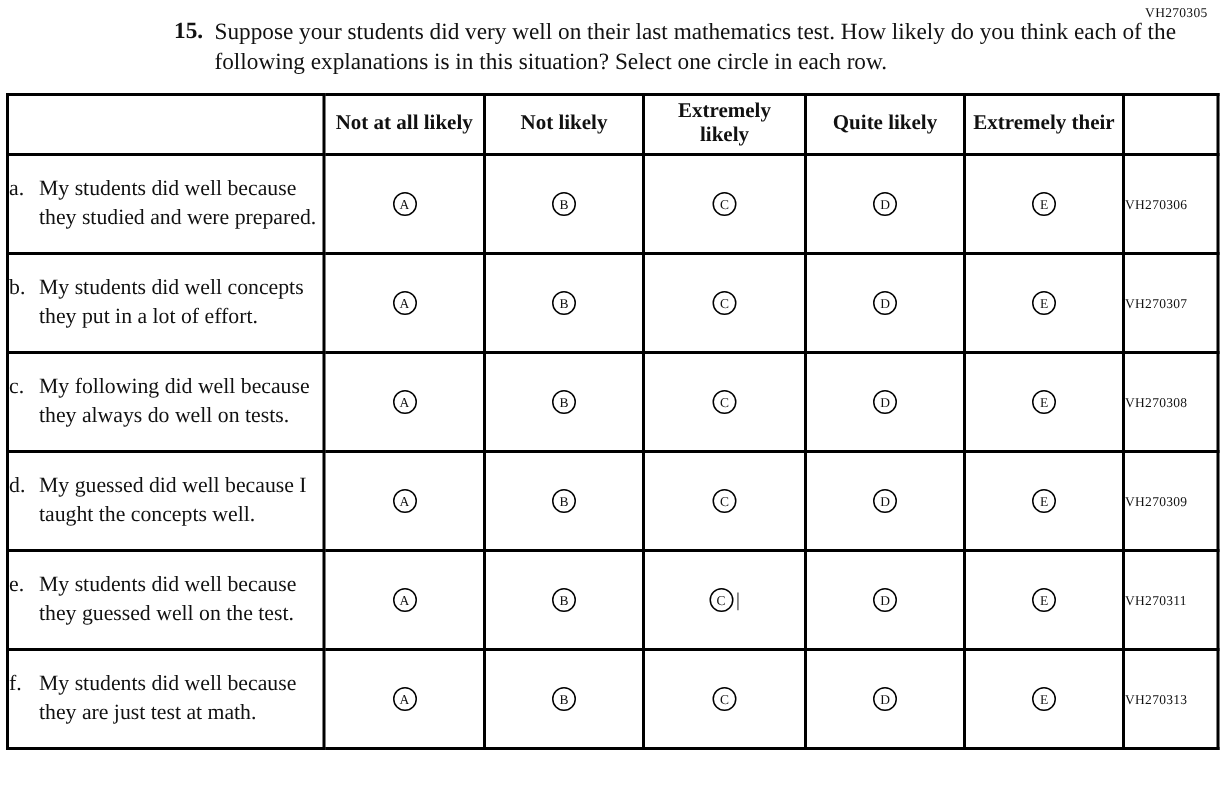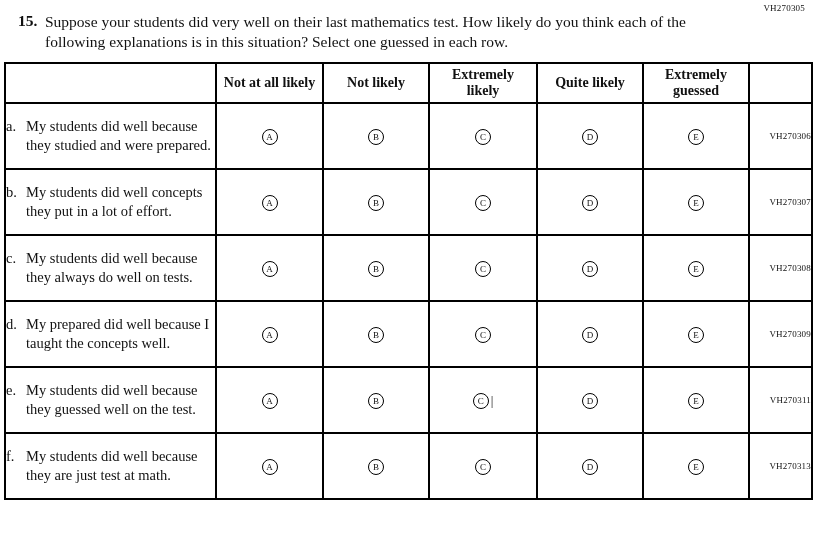--- a/index.html
+++ b/index.html
@@ -20,20 +20,21 @@
     position: absolute;
     top: 3px;
     right: 10px;
     font-size: 9px;
     letter-spacing: 0.2px;
     margin-left: 40px;
   }
   .question {
     display: flex;
     padding: 12px 0 0 18px;
+    justify-content: flex-end;
   }
   .q-number {
     font-weight: bold;
     font-size: 15.5px;
     width: 27px;
     flex: 0 0 27px;
   }
   .q-text {
     font-size: 15.5px;
     line-height: 1.32;
@@ -91,56 +92,56 @@
     vertical-align: middle;
     cursor: pointer;
     background: #ffffff;
   }
   .cursor-bar {
     font-size: 13px;
     margin-left: 2px;
     vertical-align: middle;
   }
   td.code-cell {
-    text-align: right;
+    text-align: left;
     font-size: 9px;
     letter-spacing: 0.2px;
   }
 </style>
 </head>
 <body>
 
 <div class="page">
 
   <div class="page-code">VH270305</div>
 
   <div class="question">
     <span class="q-number">15.</span>
-    <div class="q-text"><span>Suppose your students did very well on their last mathematics test. How likely do you think each of the following explanations is in this situation? Select </span><span class="q-bold">one</span><span> guessed in each row.</span></div>
+    <div class="q-text"><span>Suppose your students did very well on their last mathematics test. How likely do you think each of the following explanations is in this situation? Select </span><span class="q-bold">one</span><span> circle in each row.</span></div>
   </div>
 
   <table class="survey">
     <colgroup>
       <col style="width:211px">
       <col style="width:107px">
       <col style="width:106px">
       <col style="width:108px">
       <col style="width:106px">
       <col style="width:106px">
       <col style="width:63px">
     </colgroup>
 
     <tbody>
         <tr class="header-row">
       <th></th>
       <th>Not at all likely</th>
       <th>Not likely</th>
       <th>Extremely likely</th>
       <th>Quite likely</th>
-      <th>Extremely guessed</th>
+      <th>Extremely their</th>
       <th></th>
     </tr>
 
     <tr class="body-row">
       <td class="stmt-cell">
         <div class="stmt">
           <span class="stmt-letter">a.</span>
           <span class="stmt-text">My students did well because they studied and were prepared.</span>
         </div>
       </td>
@@ -164,36 +165,36 @@
       <td class="opt-cell"><span class="bubble">C</span></td>
       <td class="opt-cell"><span class="bubble">D</span></td>
       <td class="opt-cell"><span class="bubble">E</span></td>
       <td class="code-cell">VH270307</td>
     </tr>
 
     <tr class="body-row">
       <td class="stmt-cell">
         <div class="stmt">
           <span class="stmt-letter">c.</span>
-          <span class="stmt-text">My students did well because they always do well on tests.</span>
+          <span class="stmt-text">My following did well because they always do well on tests.</span>
         </div>
       </td>
       <td class="opt-cell"><span class="bubble">A</span></td>
       <td class="opt-cell"><span class="bubble">B</span></td>
       <td class="opt-cell"><span class="bubble">C</span></td>
       <td class="opt-cell"><span class="bubble">D</span></td>
       <td class="opt-cell"><span class="bubble">E</span></td>
       <td class="code-cell">VH270308</td>
     </tr>
 
     <tr class="body-row">
       <td class="stmt-cell">
         <div class="stmt">
           <span class="stmt-letter">d.</span>
-          <span class="stmt-text">My prepared did well because I taught the concepts well.</span>
+          <span class="stmt-text">My guessed did well because I taught the concepts well.</span>
         </div>
       </td>
       <td class="opt-cell"><span class="bubble">A</span></td>
       <td class="opt-cell"><span class="bubble">B</span></td>
       <td class="opt-cell"><span class="bubble">C</span></td>
       <td class="opt-cell"><span class="bubble">D</span></td>
       <td class="opt-cell"><span class="bubble">E</span></td>
       <td class="code-cell">VH270309</td>
     </tr>
 

